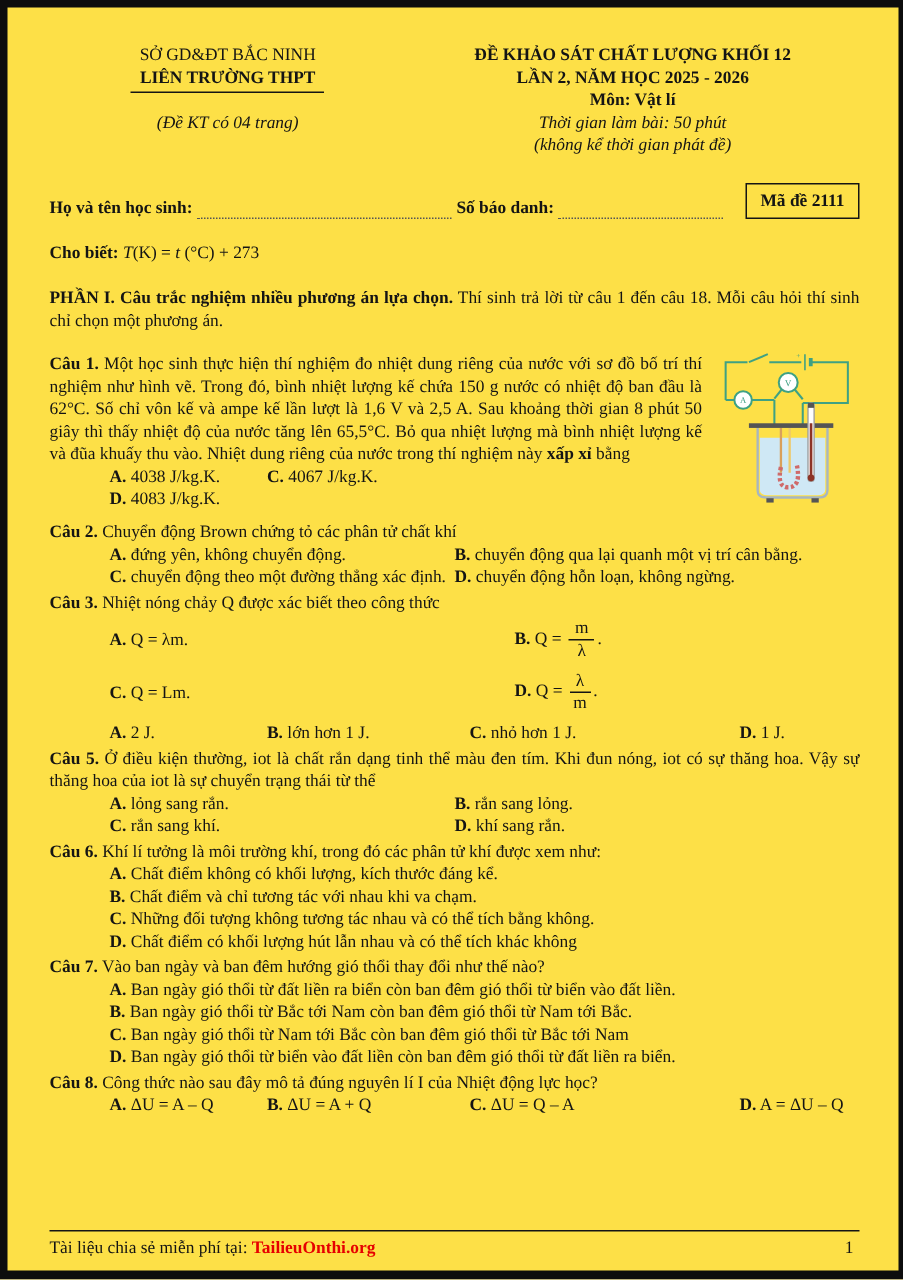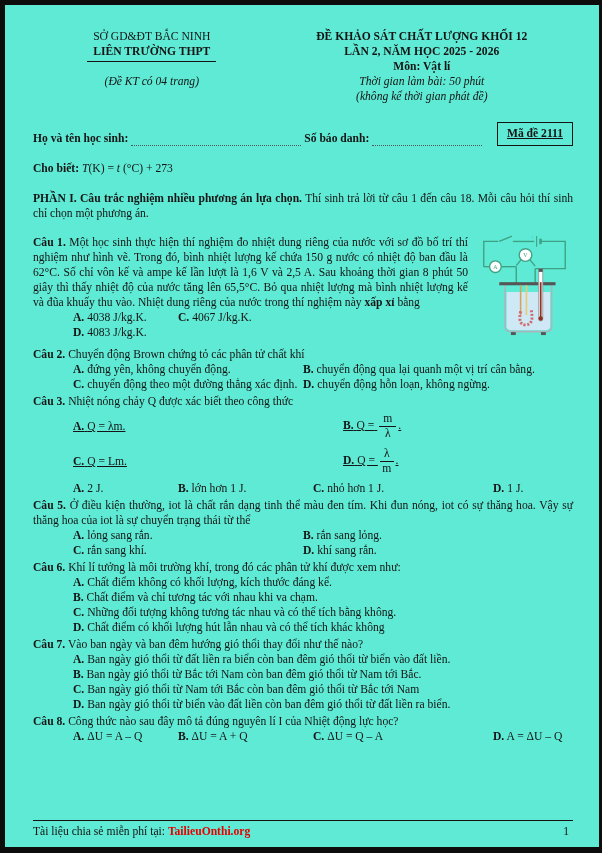--- a/index.html
+++ b/index.html
@@ -1,49 +1,49 @@
 <!DOCTYPE html>
 <html><head>
 <meta charset="utf-8">
 <style>
   html,body { margin:0; padding:0; background:#e8e8e8; }
   .page {
     width:602px; height:853px; box-sizing:border-box;
-    margin:0 auto; background:#5eead4;
+    margin:0 auto; background:#fde047;
     border-top:5px solid #0d0d0d; border-left:5px solid #0d0d0d;
     border-right:3px solid #0d0d0d; border-bottom:6px solid #0d0d0d;
     font-family:"Liberation Serif", serif; font-size:11.6px; line-height:15px;
     color:#141414; display:flex; flex-direction:column;
     padding:20px 26px 8px 28px; overflow:hidden;
   }
   b { font-weight:bold; }
   
   .header { display:flex; margin-top:4px; }
   .h-left { width:44%; text-align:center; }
   .h-right { width:56%; text-align:center; }
   .h-bold { font-weight:bold; }
   .school-underline { display:inline-block; font-weight:bold; padding:0 6px 2px; border-bottom:1.2px solid #141414; }
   .h-italic { font-style:italic; }
   .kt-note { font-style:italic; margin-top:12px; }
   
   .student-line { display:flex; align-items:flex-end; margin-top:18px; }
   .student-line b { white-space:nowrap; }
   .leader { border-bottom:1.4px dotted #555; height:11px; margin:0 3px; }
-  .ma-de-box { border:1.6px solid #141414; font-weight:bold; padding:3px 9px 4px; margin-left:12px; white-space:nowrap; align-self:center;text-decoration:underline; }
+  .ma-de-box { border:1.6px solid #141414; font-weight:bold; padding:3px 9px 4px; margin-left:12px; white-space:nowrap; align-self:center; }
   .cho-biet { margin-top:15px; }
   .it { font-style:italic; }
   .part1 { margin-top:15px; text-align:justify; }
   
   .q { margin-top:2px; clear:both; }
   .qtext { margin:0; text-align:justify; }
   .opts { display:grid; padding-left:40px; }
   .g1  { grid-template-columns:1fr; }
   .g2a { grid-template-columns:105px 1fr; }
   .g2b { grid-template-columns:230px 1fr; }
-  .g2c { grid-template-columns:270px 1fr;text-decoration:underline; }
+  .g2c { grid-template-columns:270px 1fr; }
   .g4  { grid-template-columns:105px 135px 180px 1fr; }
   .opt { white-space:nowrap; }
   .okey { font-weight:bold; }
   .opts-tall { align-items:center; }
   .opts-tall .opt { padding:4px 0; }
   .frac { display:inline-block; vertical-align:middle; text-align:center; line-height:1.05; margin:0 2px; }
   .frac .fn { display:block; padding:0 4px 1px; border-bottom:1px solid #141414; }
   .frac .fd { display:block; padding-top:1px; }
   
   .fig { float:right; width:97px; height:110px; margin:-2px 0 2px 8px; }

